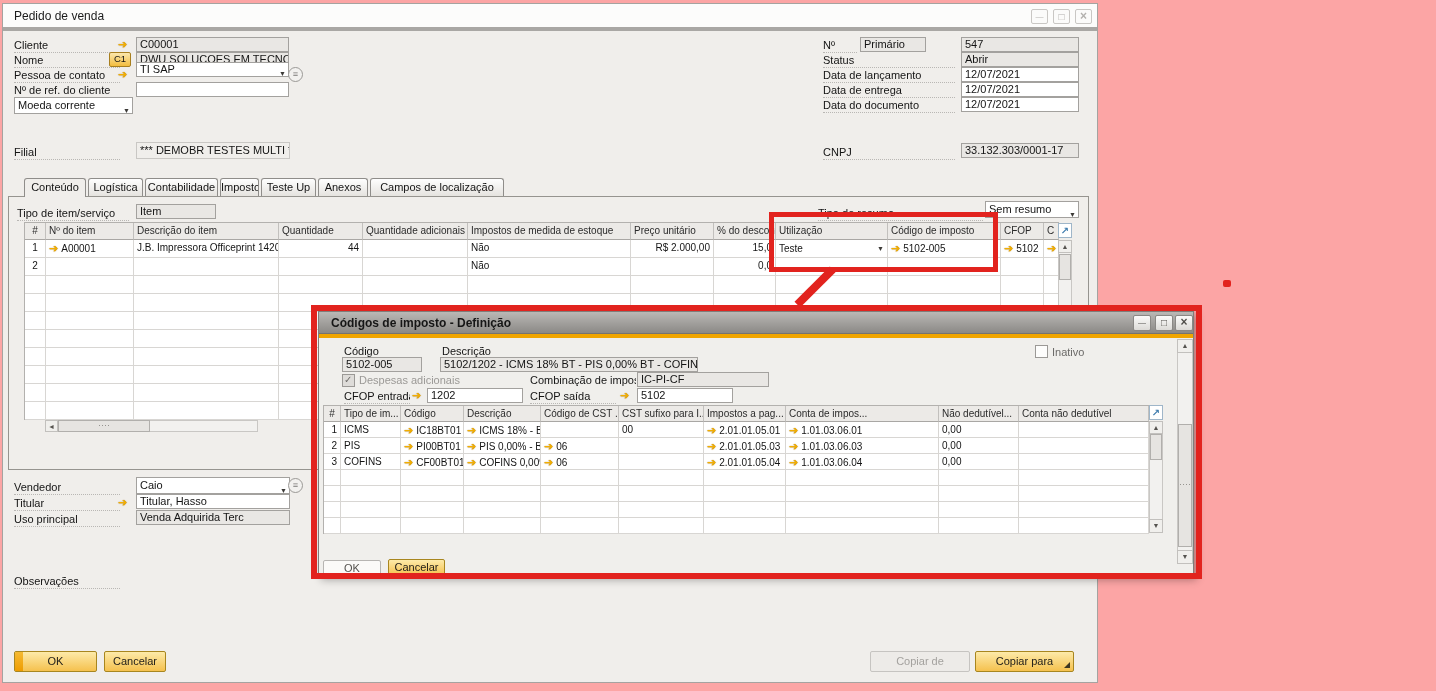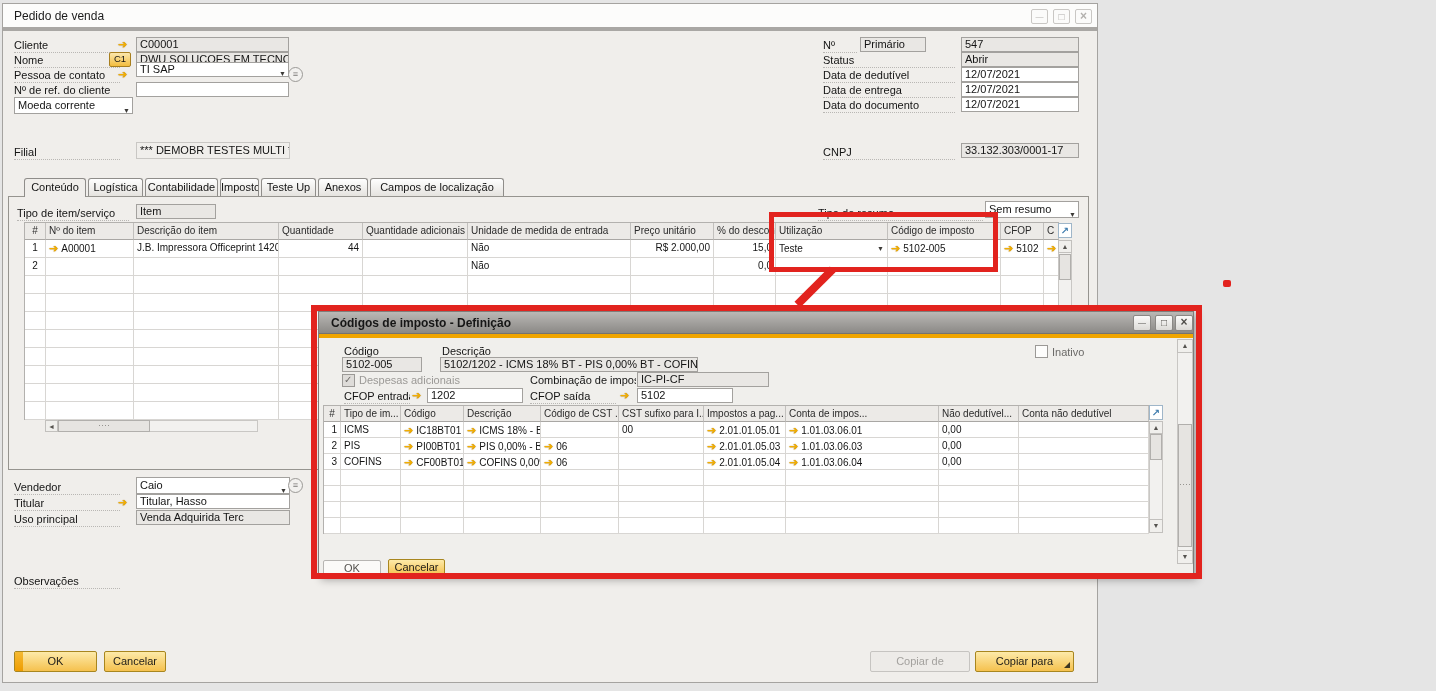--- a/index.html
+++ b/index.html
@@ -1,16 +1,16 @@
 <!DOCTYPE html>
 <html><head>
 <meta charset="utf-8">
 <style>
   html,body{margin:0;padding:0;background:#fff}
-  .canvas{position:relative;width:1436px;height:691px;overflow:hidden;background:#e5e5e5;
+  .canvas{position:relative;width:1436px;height:691px;overflow:hidden;background:#fca5a5;
     font-family:"Liberation Sans","DejaVu Sans",sans-serif;font-size:11px;color:#141414}
   i,s{font-style:normal;text-decoration:none}
   
   .win{position:absolute;left:2px;top:3px;width:1096px;height:680px;border:1px solid #a5a3a0;background:#f0eeeb;box-sizing:border-box}
   .wtitlebg{position:absolute;left:3px;top:4px;width:1094px;height:23px;background:#fcfcfb}
   .wtitle{position:absolute;left:14px;top:9px;font-size:12px;color:#1b1b1b}
   .band{position:absolute;left:3px;top:27px;width:1094px;height:4px;background:#a9a7a4}
   .wbtn{position:absolute;width:17px;height:15px;box-sizing:border-box;border:1px solid #c9c7c4;background:#fbfbfa;color:#b3b1ae;text-align:center;border-radius:2px;cursor:pointer}
   .dbtn{position:absolute;width:18px;height:16px;box-sizing:border-box;border:1px solid #8a8885;background:linear-gradient(#fbfbfa,#dcdad7);color:#504e4a;text-align:center;border-radius:2px;cursor:pointer}
   .ic-min::before{content:"—";font-size:8px;line-height:13px;display:block}
@@ -112,21 +112,21 @@
   <div class="lbl" style="left:14px;top:146px;width:106px">Filial</div>
   <div class="fld" style="left:136px;top:142px;width:146px;height:15px;line-height:15px;border-color:#c9c7c4;background:transparent">*** DEMOBR TESTES MULTI **</div>
 
   <div class="lbl" style="left:823px;top:39px;width:34px">Nº</div>
   <div class="fld ro" style="left:860px;top:37px;width:58px">Primário</div>
   <div class="fld ro" style="left:961px;top:37px;width:110px">547</div>
 
   <div class="lbl" style="left:823px;top:54px;width:132px">Status</div>
   <div class="fld ro" style="left:961px;top:52px;width:110px">Abrir</div>
 
-  <div class="lbl" style="left:823px;top:69px;width:132px">Data de dedutível</div>
+  <div class="lbl" style="left:823px;top:69px;width:132px">Data de lançamento</div>
   <div class="fld" style="left:961px;top:67px;width:110px">12/07/2021</div>
 
   <div class="lbl" style="left:823px;top:84px;width:132px">Data de entrega</div>
   <div class="fld" style="left:961px;top:82px;width:110px">12/07/2021</div>
 
   <div class="lbl" style="left:823px;top:99px;width:132px">Data do documento</div>
   <div class="fld" style="left:961px;top:97px;width:110px">12/07/2021</div>
 
   <div class="lbl" style="left:823px;top:146px;width:132px">CNPJ</div>
   <div class="fld ro" style="left:961px;top:143px;width:110px">33.132.303/0001-17</div>
@@ -148,21 +148,21 @@
   <div class="lbl" style="left:818px;top:207px;width:165px">Tipo de resumo</div>
   <div class="fld combo" style="left:985px;top:201px;width:86px;height:15px;line-height:15px"><i>Sem resumo</i><s class="ddv" style="top:4px"></s></div>
 
   <div class="grid" style="left:24px;top:222px">
     <div class="gr gh">
       <i class="gc mA tc">#</i>
       <i class="gc mB">Nº do item</i>
       <i class="gc mC">Descrição do item</i>
       <i class="gc mD">Quantidade</i>
       <i class="gc mE">Quantidade adicionais</i>
-      <i class="gc mF">Unidade de medida de entrada</i>
+      <i class="gc mF">Impostos de medida de estoque</i>
       <i class="gc mG">Preço unitário</i>
       <i class="gc mH">% do desconto</i>
       <i class="gc mI">Utilização</i>
       <i class="gc mJ">Código de imposto</i>
       <i class="gc mK">CFOP</i>
       <i class="gc mL">C</i>
     </div>
     <div class="gr">
       <i class="gc mA tc">1</i>
       <i class="gc mB"><s class="arri"></s><s>A00001</s></i>

